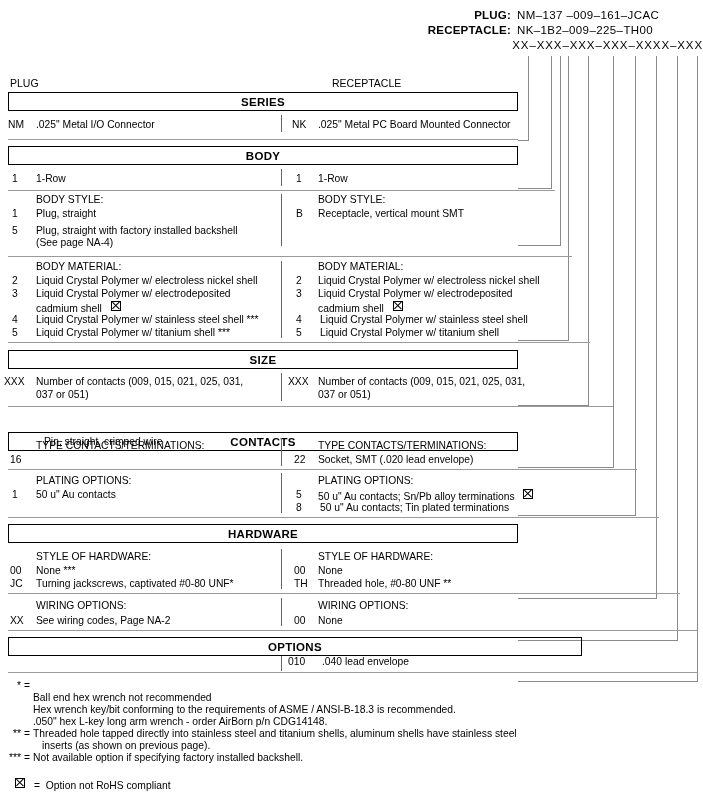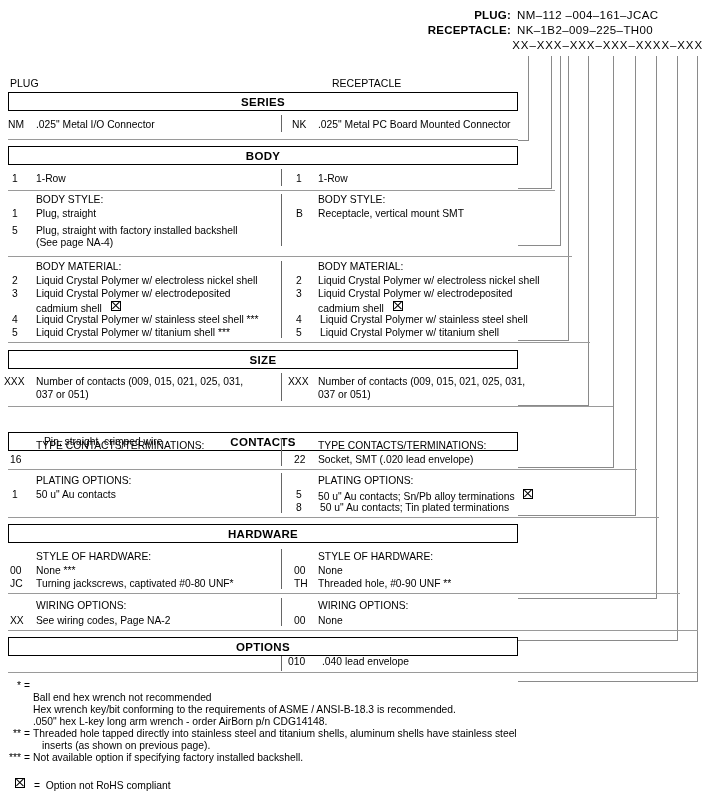--- a/index.html
+++ b/index.html
@@ -68,21 +68,21 @@
   .fn-mark{position:absolute;font-size:10.3px;line-height:12.4px;text-align:right;}
 </style>
 </head>
 <body>
 
 <div class="sheet">
 
   <div class="hdr">
     <div class="hdr-row">
       <div class="hdr-lab">PLUG:</div>
-      <div class="hdr-val">NM–112 –004–161–JCAC</div>
+      <div class="hdr-val">NM–137 –009–161–JCAC</div>
     </div>
     <div class="hdr-row">
       <div class="hdr-lab">RECEPTACLE:</div>
       <div class="hdr-val">NK–1B2–009–225–TH00</div>
     </div>
     <div class="hdr-row r3">
       <div class="hdr-lab"></div>
       <div class="hdr-val">XX–XXX–XXX–XXX–XXXX–XXX</div>
     </div>
   </div>
@@ -228,33 +228,33 @@
   <div class="vdiv" style="left:281px;top:549px;height:40px;"></div>
   <div class="hd" style="left:36px;top:551px;">STYLE OF HARDWARE:</div>
   <div class="code" style="left:10px;top:565px;width:30px;">00</div>
   <div class="opt" style="left:36px;top:565px;">None  ***</div>
   <div class="code" style="left:10px;top:578px;width:30px;">JC</div>
   <div class="opt" style="left:36px;top:578px;">Turning jackscrews, captivated #0-80 UNF*</div>
   <div class="hd" style="left:318px;top:551px;">STYLE OF HARDWARE:</div>
   <div class="code" style="left:294px;top:565px;width:30px;">00</div>
   <div class="opt" style="left:318px;top:565px;">None</div>
   <div class="code" style="left:294px;top:578px;width:30px;">TH</div>
-  <div class="opt" style="left:318px;top:578px;">Threaded hole, #0-90 UNF  **</div>
+  <div class="opt" style="left:318px;top:578px;">Threaded hole, #0-80 UNF  **</div>
   <div class="rule" style="left:8px;top:593px;width:672px;"></div>
 
   <div class="vdiv" style="left:281px;top:598px;height:28px;"></div>
   <div class="hd" style="left:36px;top:600px;">WIRING OPTIONS:</div>
   <div class="code" style="left:10px;top:615px;width:30px;">XX</div>
   <div class="opt" style="left:36px;top:615px;">See wiring codes, Page NA-2</div>
   <div class="hd" style="left:318px;top:600px;">WIRING OPTIONS:</div>
   <div class="code" style="left:294px;top:615px;width:30px;">00</div>
   <div class="opt" style="left:318px;top:615px;">None</div>
   <div class="rule" style="left:8px;top:630px;width:690px;"></div>
 
-  <div class="band" style="left:8px;top:637px;width:510px;">OPTIONS</div>
+  <div class="band" style="left:8px;top:637px;width:574px;">OPTIONS</div>
   <div class="vdiv" style="left:281px;top:656px;height:15px;"></div>
   <div class="code" style="left:288px;top:656px;width:32px;">010</div>
   <div class="opt" style="left:322px;top:656px;">.040 lead envelope</div>
   <div class="rule" style="left:8px;top:672px;width:690px;"></div>
 
   <div class="fn-mark" style="left:0px;top:680px;width:30px;">* =</div>
   <div class="fn" style="left:33px;top:692px;">Ball end hex wrench not recommended</div>
   <div class="fn" style="left:33px;top:704px;">Hex wrench key/bit conforming to the requirements of ASME / ANSI-B-18.3 is recommended.</div>
   <div class="fn" style="left:33px;top:716px;">.050" hex L-key long arm wrench - order AirBorn p/n CDG14148.</div>
 

